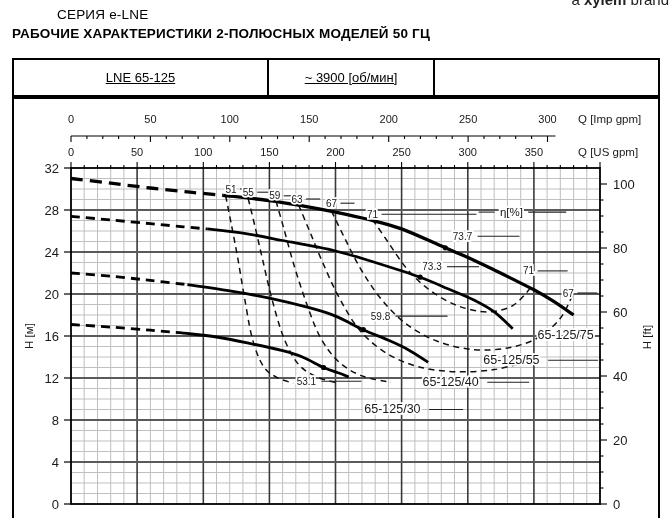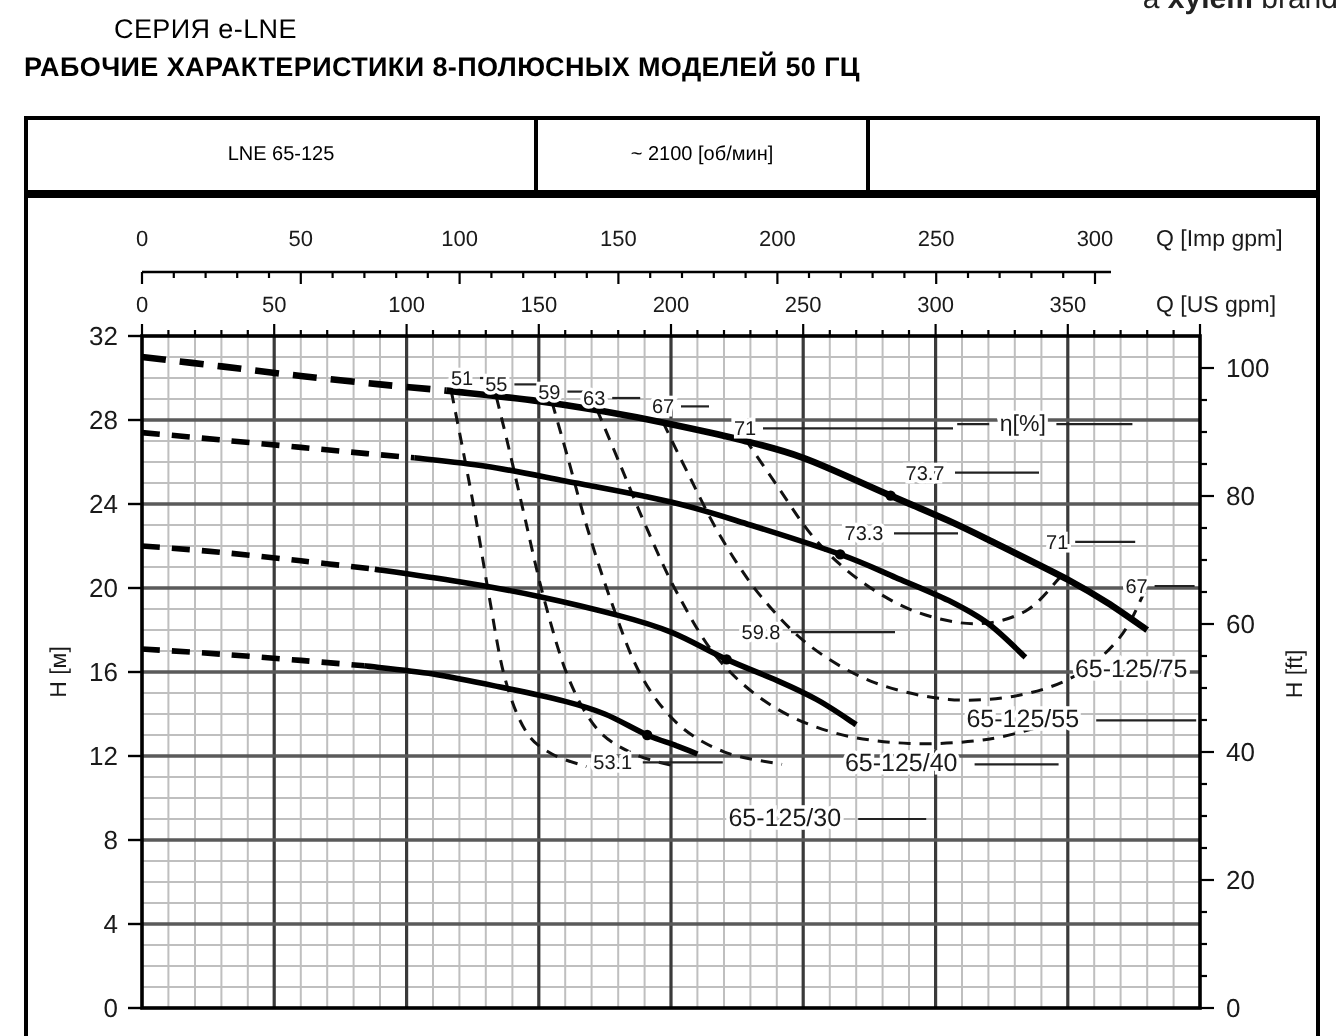--- a/index.html
+++ b/index.html
@@ -5,42 +5,42 @@
   html,body{margin:0;padding:0;background:#fff;}
   body{width:671px;height:518px;position:relative;overflow:hidden;
        font-family:"Liberation Sans", "DejaVu Sans", sans-serif;color:#000;}
   .brand-clip{position:absolute;top:0;right:2px;height:10px;overflow:hidden;}
   .brand-clip .inner{display:block;margin-top:-9px;font-size:15px;color:#222;white-space:nowrap;}
   .brand-clip .b{font-weight:bold;}
   .t1{position:absolute;left:12px;top:7px;font-size:13.5px;font-weight:normal;letter-spacing:.2px;margin-left:45px;}
   .t2{position:absolute;left:12px;top:26px;font-size:13.5px;font-weight:bold;letter-spacing:.2px;}
   .spec{position:absolute;left:12px;top:58px;width:644px;height:35px;border:2px solid #000;
         display:flex;align-items:stretch;}
-  .spec .cell{display:flex;align-items:center;justify-content:center;font-size:10px;}
+  .spec .cell{display:flex;align-items:center;justify-content:center;font-size:13px;text-decoration:underline;}
   .spec .c1{width:253px;border-right:2px solid #000;}
   .spec .c2{width:164px;border-right:2px solid #000;}
   .spec .c3{flex:1;}
   .chartbox{position:absolute;left:12px;top:97px;width:644px;height:421px;
             border:2px solid #000;border-bottom:none;}
   svg{position:absolute;left:0;top:0;}
   text{font-family:"Liberation Sans", "DejaVu Sans", sans-serif;}
 </style>
 </head>
 <body>
 
 <div class="brand-clip">
   <span class="inner"><span>a </span><span class="b">xylem</span><span> brand</span></span>
 </div>
 
 <div class="t1">СЕРИЯ e-LNE</div>
-<div class="t2">РАБОЧИЕ ХАРАКТЕРИСТИКИ 8-ПОЛЮСНЫХ МОДЕЛЕЙ 50 ГЦ</div>
+<div class="t2">РАБОЧИЕ ХАРАКТЕРИСТИКИ 2-ПОЛЮСНЫХ МОДЕЛЕЙ 50 ГЦ</div>
 
 <div class="spec">
   <div class="cell c1">LNE 65-125</div>
-  <div class="cell c2">~ 2100 [об/мин]</div>
+  <div class="cell c2">~ 3900 [об/мин]</div>
 </div>
 
 <div class="chartbox"></div>
 
 <svg id="chart-svg" width="671" height="518" viewBox="0 0 671 518">
     <g>
       <line x1="84.2" y1="168" x2="84.2" y2="504" stroke="#bfbfbf" stroke-width="1"></line>
       <line x1="97.5" y1="168" x2="97.5" y2="504" stroke="#bfbfbf" stroke-width="1"></line>
       <line x1="110.7" y1="168" x2="110.7" y2="504" stroke="#bfbfbf" stroke-width="1"></line>
       <line x1="123.9" y1="168" x2="123.9" y2="504" stroke="#bfbfbf" stroke-width="1"></line>

